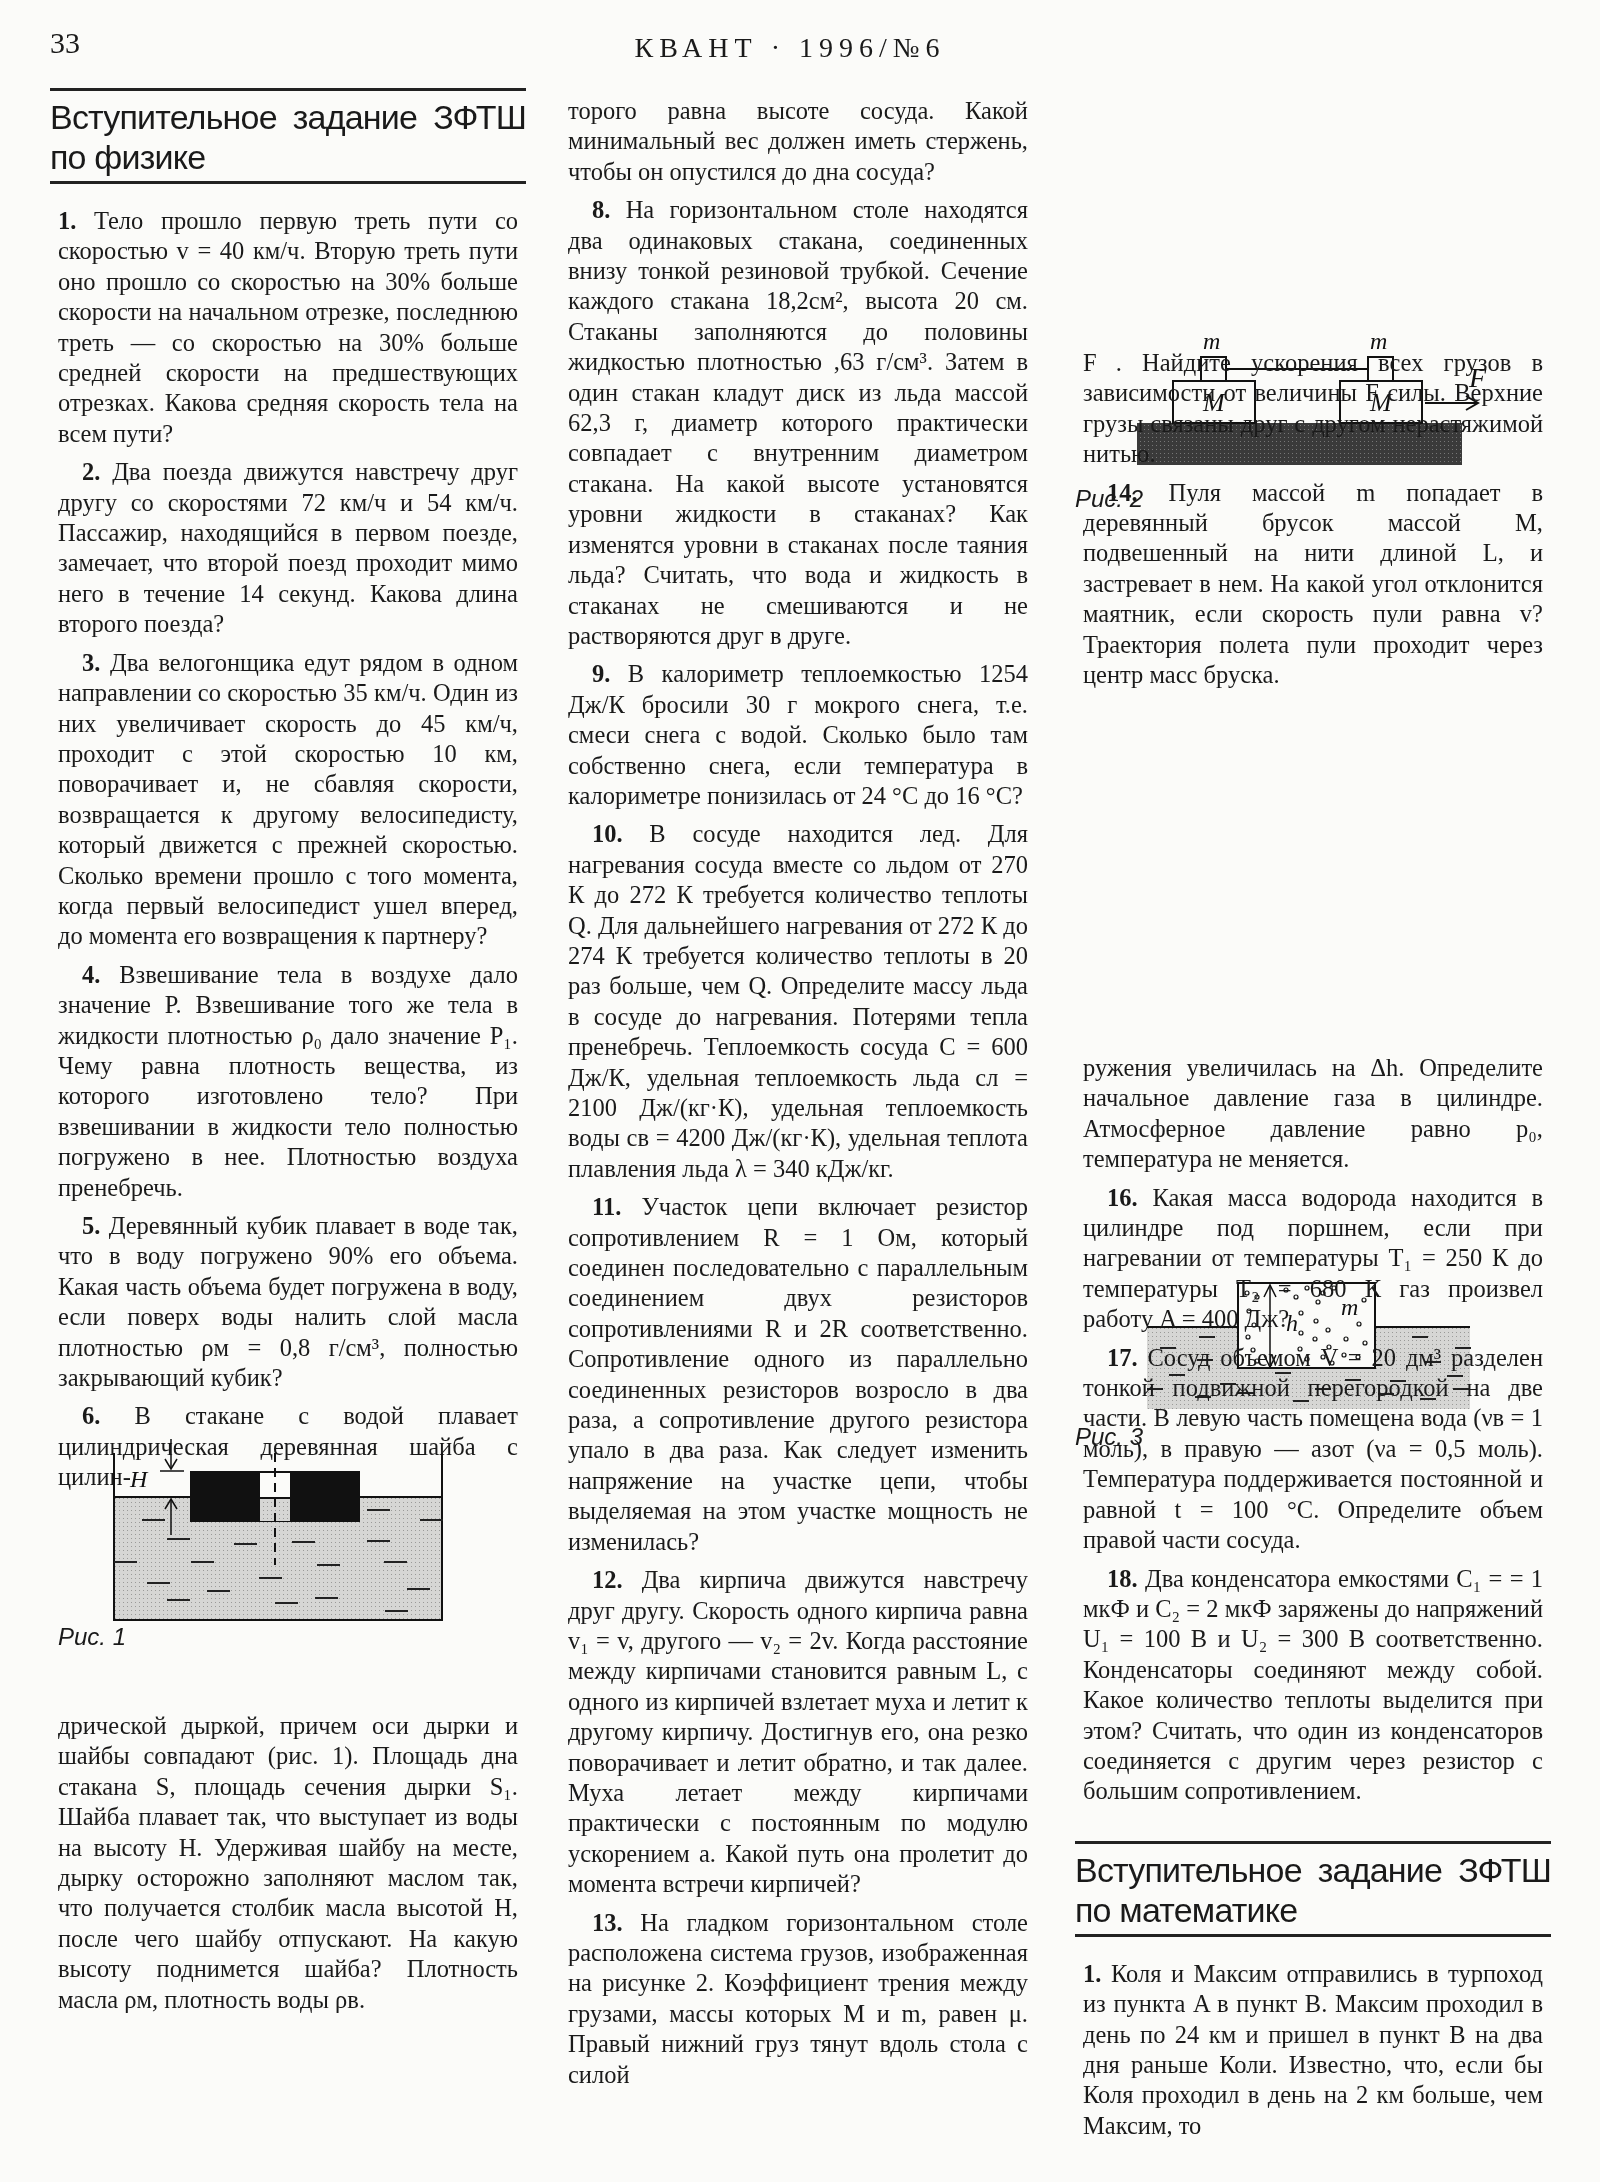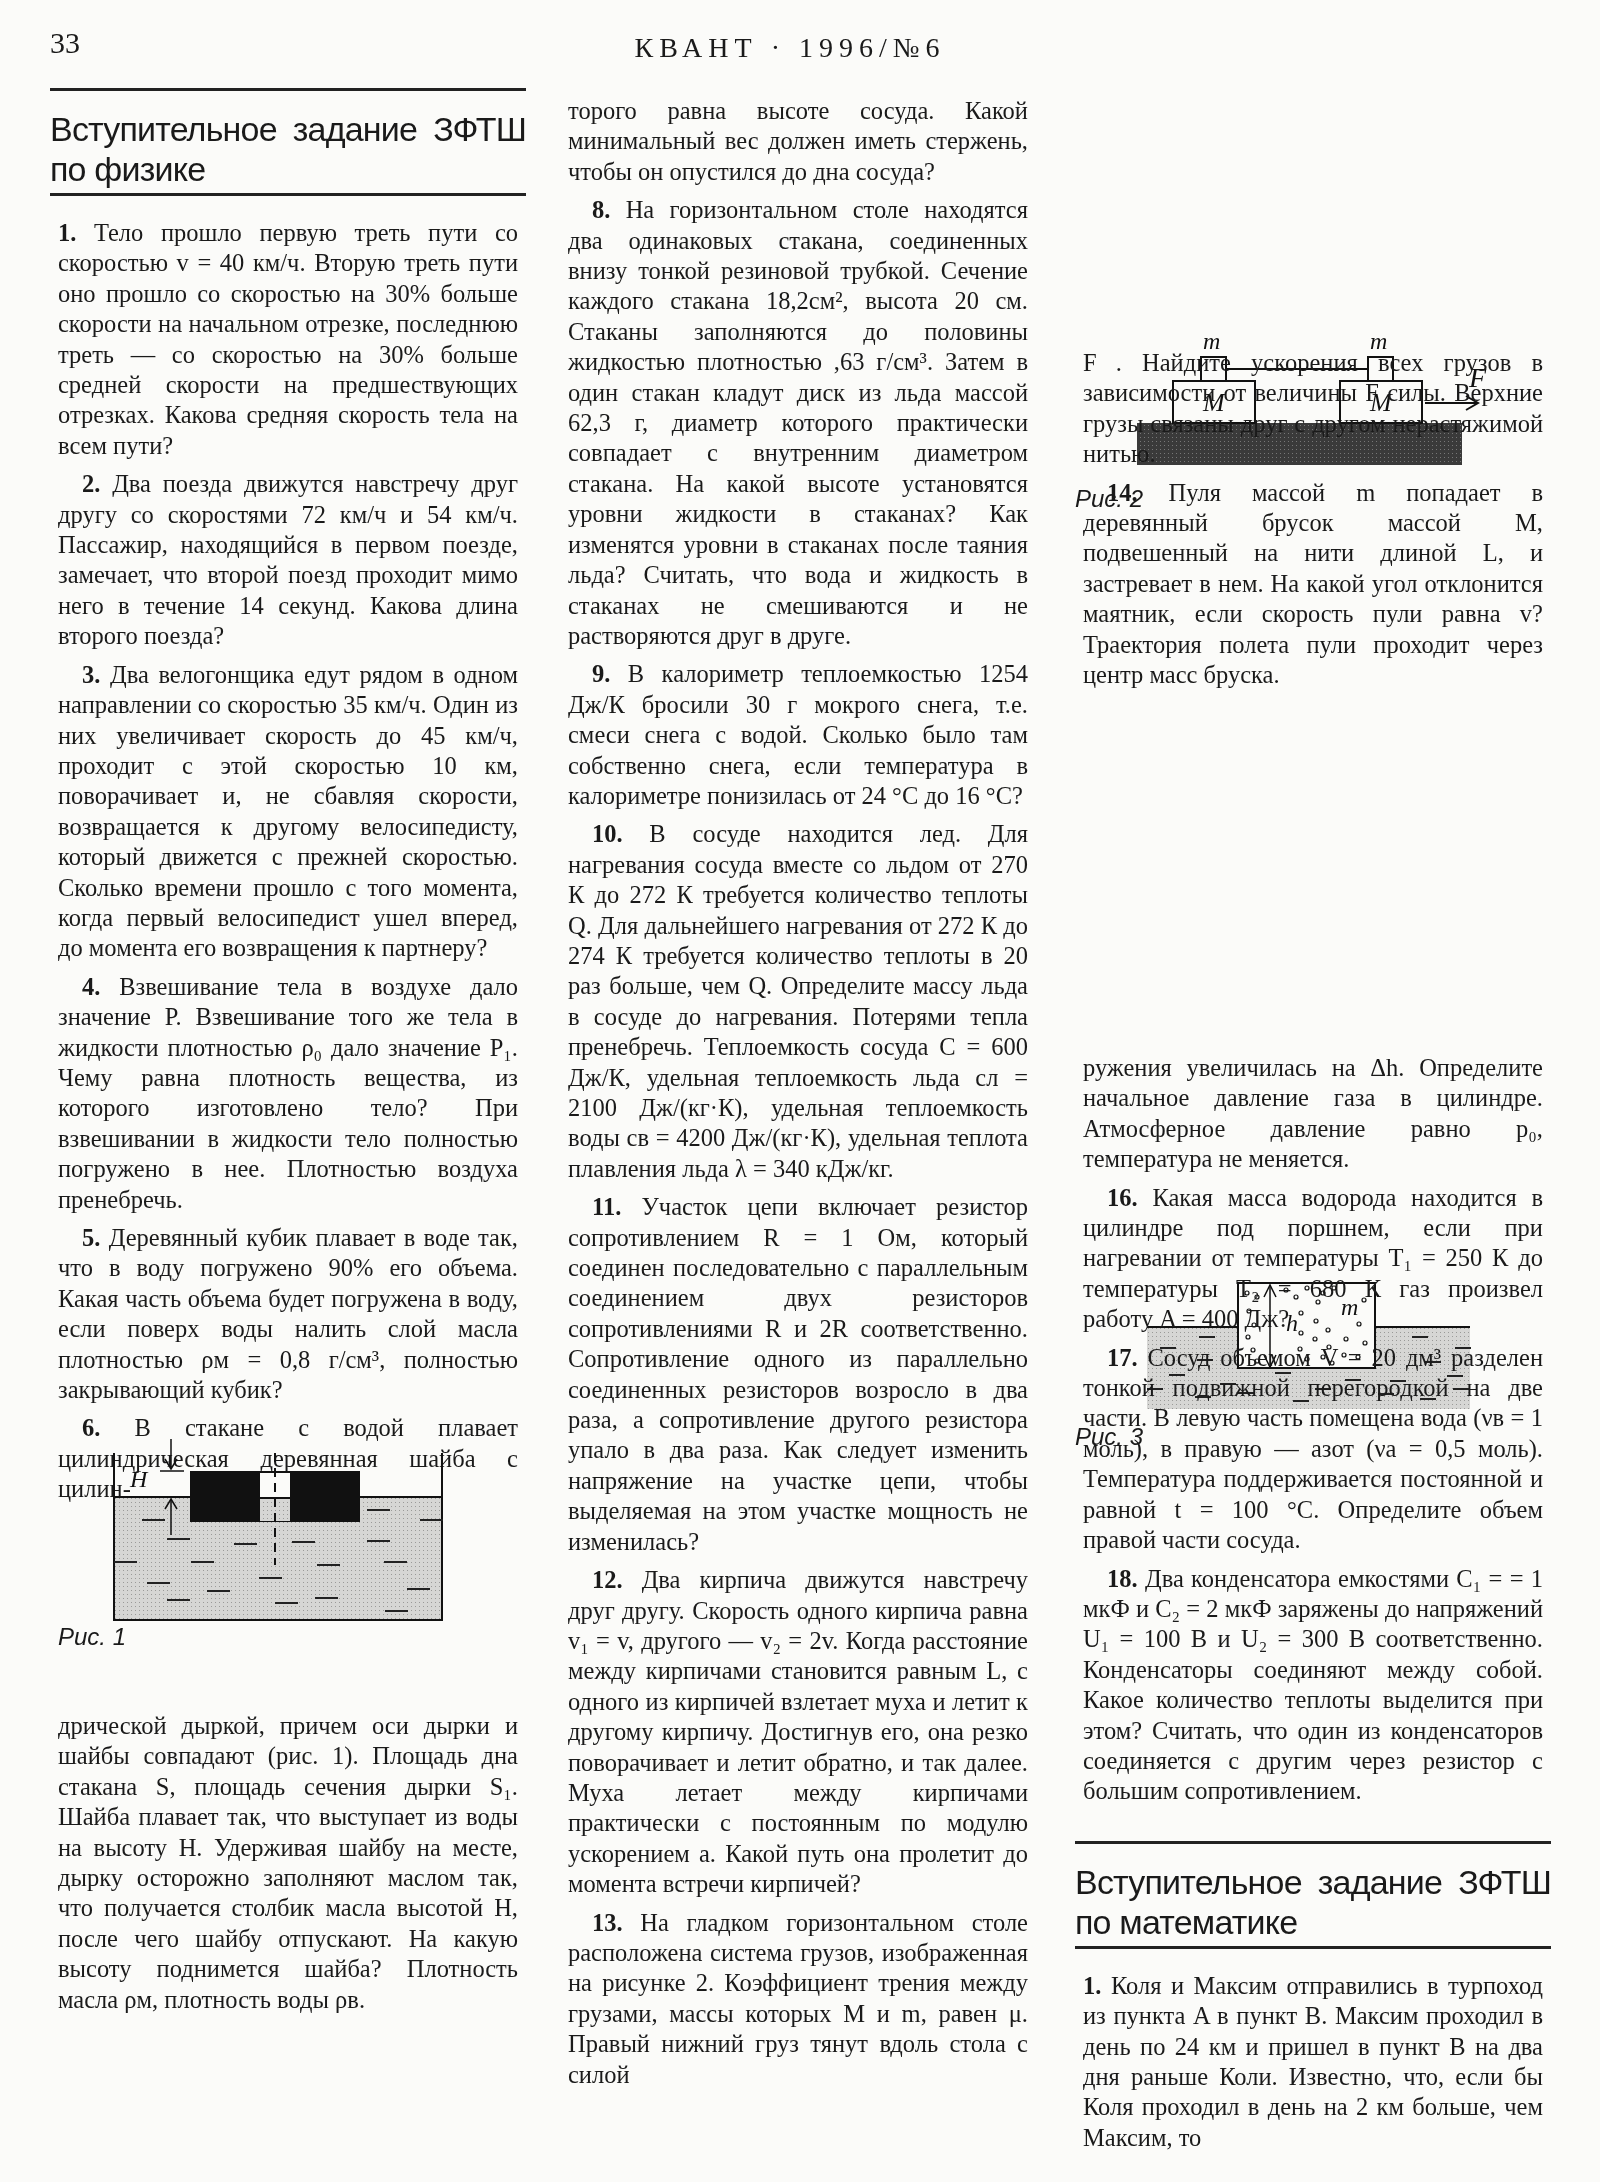--- a/index.html
+++ b/index.html
@@ -5,21 +5,21 @@
   html, body { margin:0; padding:0; background:#fbfbf9; }
   body { width:1600px; height:2182px; position:relative; overflow:hidden;
          font-family:"Liberation Serif","DejaVu Serif",serif; color:#1a1a1a; }
   .abs { position:absolute; }
   .pagenum { left:50px; top:26px; font-size:30px; }
   .running { left:560px; top:32px; width:460px; text-align:center; font-size:28px; letter-spacing:6px; }
   .col { position:absolute; width:476px; font-size:24.5px; line-height:30.4px; text-align:justify; hyphens:manual; }
   .col1 { left:50px; }
   .col2 { left:560px; }
   .col3 { left:1075px; }
-  .section-head { border-top:3px solid #222; border-bottom:3px solid #222; padding:18px 0 4px 0;
+  .section-head { border-top:3px solid #222; border-bottom:3px solid #222; padding:6px 0 4px 0;
         font-family:"Liberation Sans","DejaVu Sans",sans-serif; font-size:34px; line-height:40px; letter-spacing:-0.8px; margin-bottom:22px; }
   p { margin:8px; text-indent:24px; }
   p.first { text-indent:0; }
   .num { font-weight:bold; }
   .figure { position:relative; }
   .caption { font-family:"Liberation Sans","DejaVu Sans",sans-serif; font-style:italic; font-size:24px; }
 </style>
 </head>
 <body>
 

